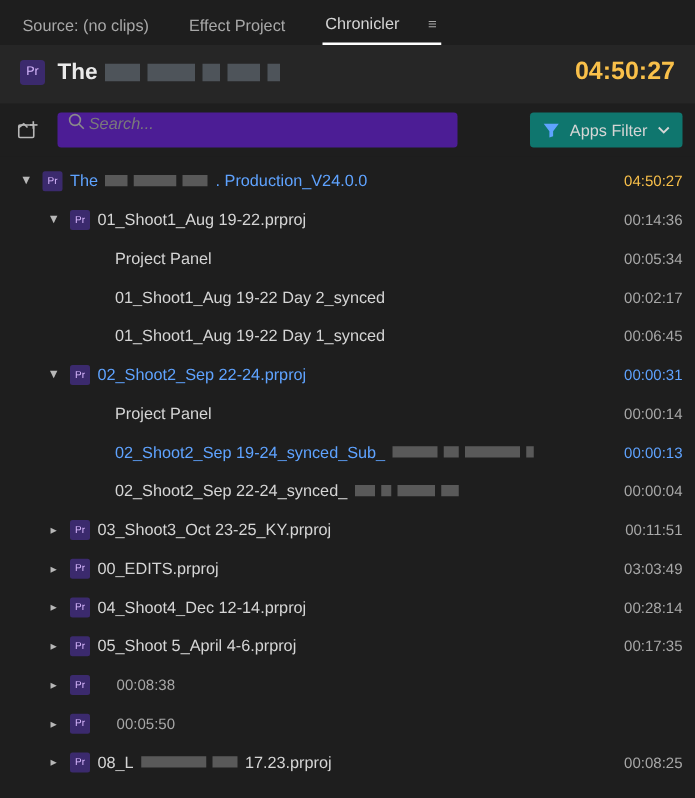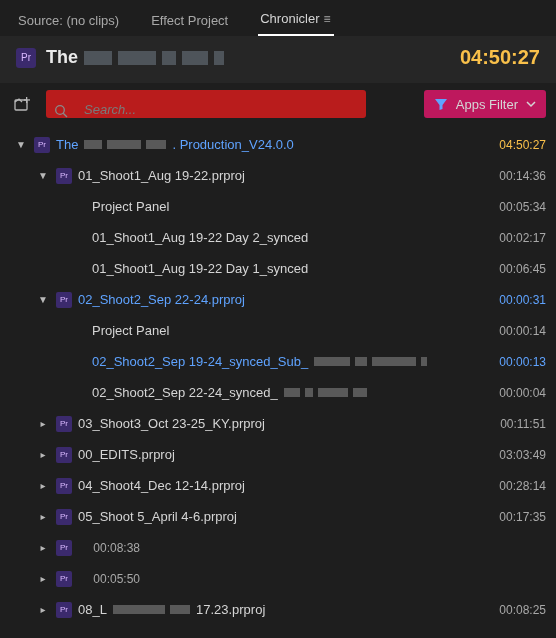--- a/index.html
+++ b/index.html
@@ -15,40 +15,40 @@
     --border:#3a3a3a;
     --redact:#8a8a8a;
   }
   *{box-sizing:border-box;}
   html,body{margin:0;padding:0;background:var(--bg);color:var(--text);font-family:-apple-system,Segoe UI,Arial,sans-serif;font-size:13px;width:556px;}
   body{height:638px;overflow:hidden;}
 
   
   .tabbar{display:flex;align-items:flex-end;gap:28px;padding:4px 16px 0 16px;height:36px;background:var(--bg);}
   .tab{color:var(--text-dim);font-size:13px;padding:4px 2px 8px 2px;cursor:pointer;}
-  .tab.active{color:var(--text);border-bottom:2px solid #fff;display:flex;align-items:center;gap:4px;}
+  .tab.active{color:var(--text);border-bottom:2px solid #fff;display:flex;align-items:center;gap:23px;}
   .hamburger{letter-spacing:1px;font-size:12px;color:var(--text-dim);}
 
   
   .titlebar{display:flex;align-items:center;justify-content:space-between;padding:10px 16px 14px 16px;background:var(--panel);}
   .title-left{display:flex;align-items:center;gap:10px;}
   .pr-badge{width:20px;height:20px;border-radius:3px;background:#3b2a6d;display:flex;align-items:center;justify-content:center;color:#d9b8ff;font-size:10px;font-weight:400;}
   .pr-badge.sm{width:16px;height:16px;font-size:8px;border-radius:2px;}
   .title-text{font-size:18px;font-weight:600;color:#eaeaea;display:flex;align-items:center;gap:6px;}
   .title-redact{display:inline-flex;gap:6px;}
   .title-redact span{display:inline-block;height:14px;background:#6f7a86;opacity:.55;filter:blur(.5px);}
   .big-time{font-size:20px;font-weight:600;color:var(--gold);}
 
   
   .toolbar{display:flex;align-items:center;gap:10px;padding:7px 10px 7px 10px;background:var(--bg);}
   .new-bin{width:26px;height:26px;display:flex;align-items:center;justify-content:center;border-radius:3px;cursor:pointer;}
-  .search{flex:1;display:flex;align-items:flex-end;background:#b91c1c;border-radius:3px;height:28px;padding:0 8px;gap:14px;}
+  .search{flex:1;display:flex;align-items:flex-start;background:#4c1d95;border-radius:3px;height:28px;padding:0 8px;gap:1px;}
   .search input{flex:1;background:none;border:0;outline:none;color:var(--text);font-size:13px;font-style:italic;}
   .search input::placeholder{color:#7a7a7a;font-style:italic;}
-  .filterbtn{display:flex;align-items:center;gap:8px;background:#be185d;height:28px;padding:0 10px;border-radius:3px;cursor:pointer;color:var(--text);margin-left:48px;}
+  .filterbtn{display:flex;align-items:center;gap:8px;background:#0f766e;height:28px;padding:0 10px;border-radius:3px;cursor:pointer;color:var(--text);margin-left:48px;}
   .funnel{color:#5fa3ff;}
 
   
   .tree{padding:4px 10px 0 10px;}
   .row{display:flex;align-items:center;height:var(--row-h);gap:6px;border-radius:2px;}
   .row .chev{width:14px;text-align:center;color:#b8b8b8;cursor:pointer;font-size:10px;}
   .row .lab{flex:1;display:flex;align-items:center;gap:6px;overflow:hidden;white-space:nowrap;}
   .row .time{width:62px;text-align:right;color:var(--text-dim);font-size:12px;}
   .row.sel .lab .txt,.row.sel .time{color:var(--accent-light);}
   .txt{color:var(--text);}

